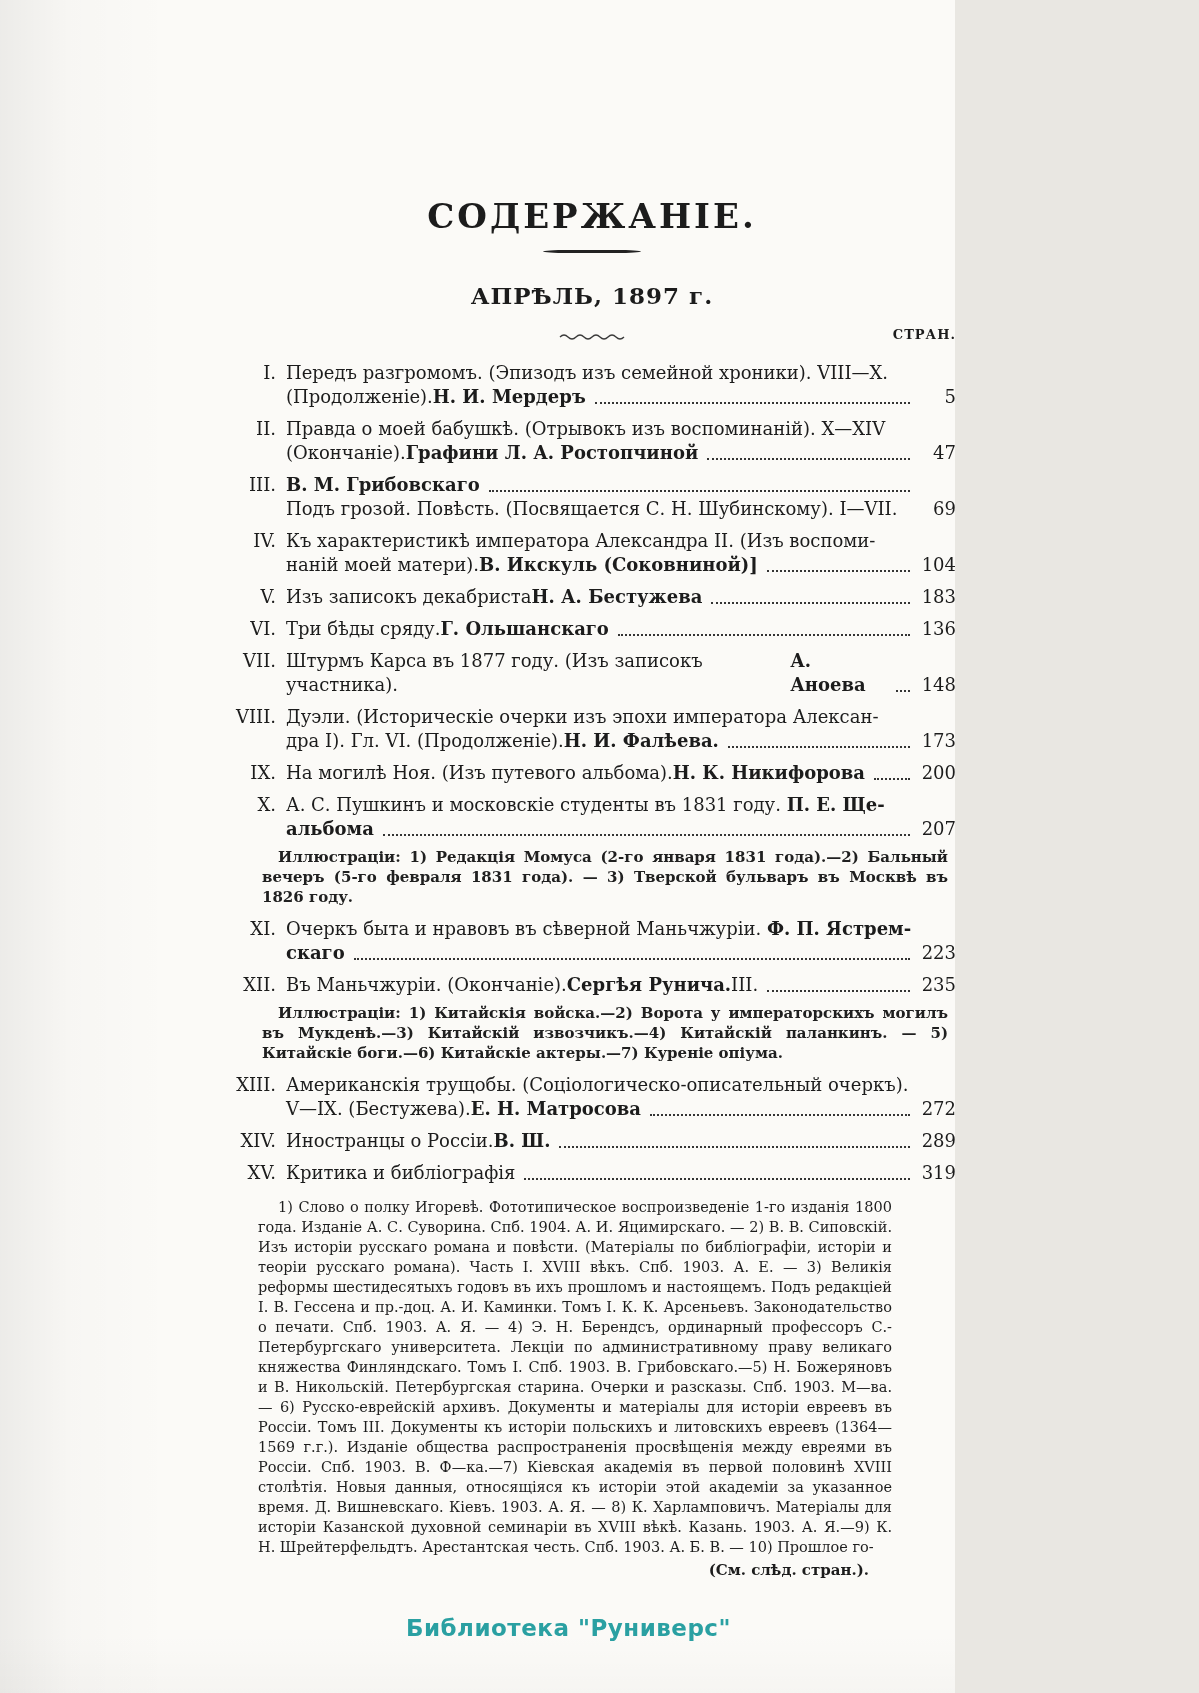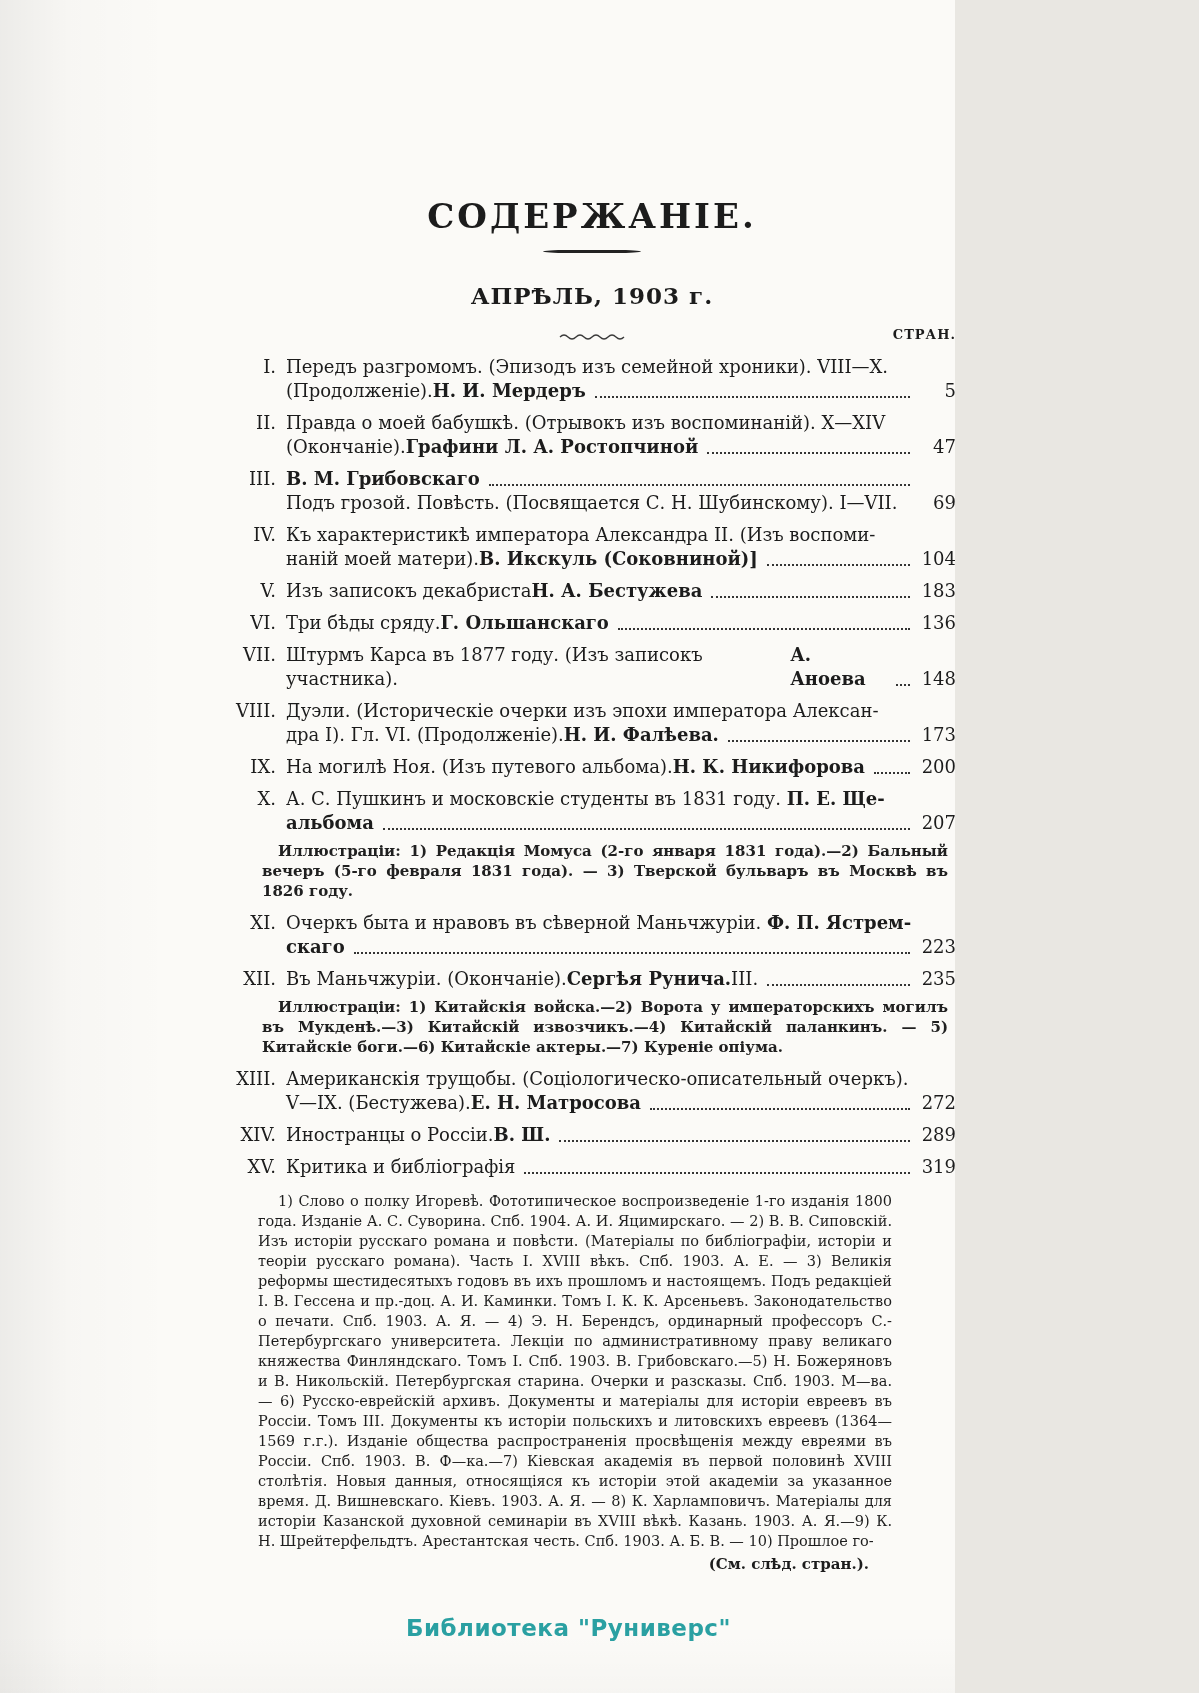--- a/index.html
+++ b/index.html
@@ -36,21 +36,21 @@
     background: #222;
     border-radius: 50% / 100%;
   }
   .issue {
     margin: 0 0 12px 0;
     text-align: center;
     font-size: 23px; line-height: 30px;
     font-weight: bold;
     letter-spacing: 1px;
   }
-  .header-row { position: relative; height: 26px; margin-bottom: 6px; }
+  .header-row { position: relative; height: 26px; margin-bottom: 12px; }
   .squiggle { position: absolute; left: 50%; top: 8px; transform: translateX(-50%); }
   .stran {
     position: absolute; right: 0; top: 4px;
     font-size: 13px; font-weight: bold; letter-spacing: 1px;
   }
   .toc-list { font-size: 18px; line-height: 24px; }
   .toc-entry { display: flex; margin-bottom: 8px; }
   .toc-num { flex: none; width: 48px; text-align: right; padding-right: 10px; }
   .toc-body { flex: 1; min-width: 0; }
   .toc-page { flex: none; width: 44px; text-align: right; align-self: flex-end; }
@@ -95,21 +95,21 @@
 </head>
 <body>
 
 <div class="page">
   <div class="content">
 
     <h1 class="doc-title">СОДЕРЖАНІЕ.</h1>
 
     <div class="title-rule"></div>
 
-    <h2 class="issue">АПРѢЛЬ, 1903 г.</h2>
+    <h2 class="issue">АПРѢЛЬ, 1897 г.</h2>
 
     <div class="header-row">
       <svg class="squiggle" width="66" height="10" viewBox="0 0 66 10">
         <path d="M1 6 Q5 2 9 6 T17 6 T25 6 T33 6 T41 6 T49 6 T57 6 T65 6" fill="none" stroke="#3a3a3a" stroke-width="1.3"></path>
       </svg>
       <div class="stran">СТРАН.</div>
     </div>
 
     <div class="toc-list">
         <div class="toc-entry">

